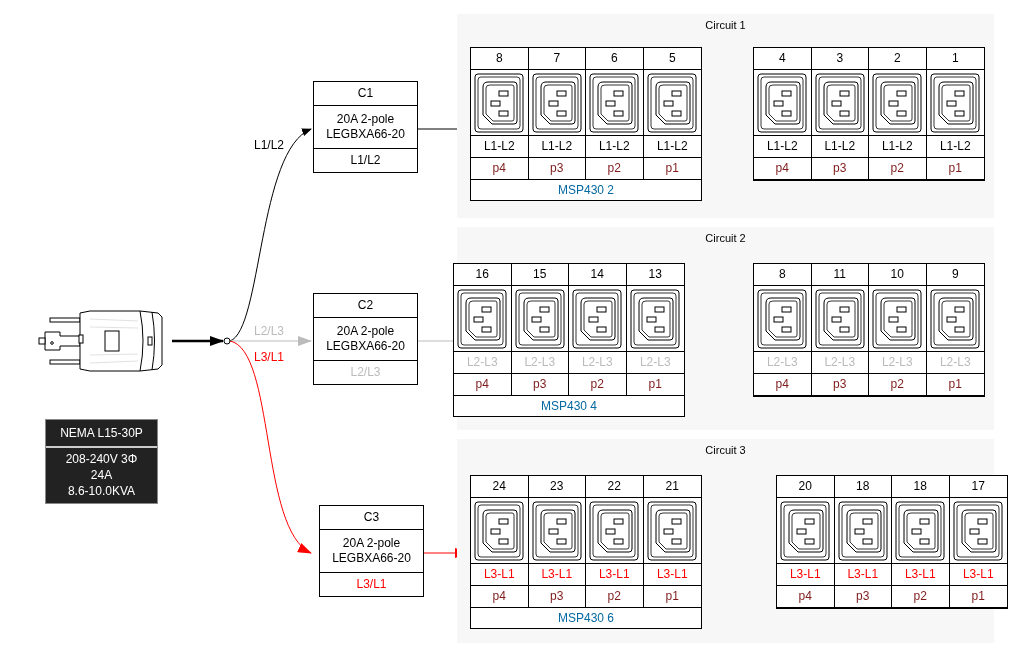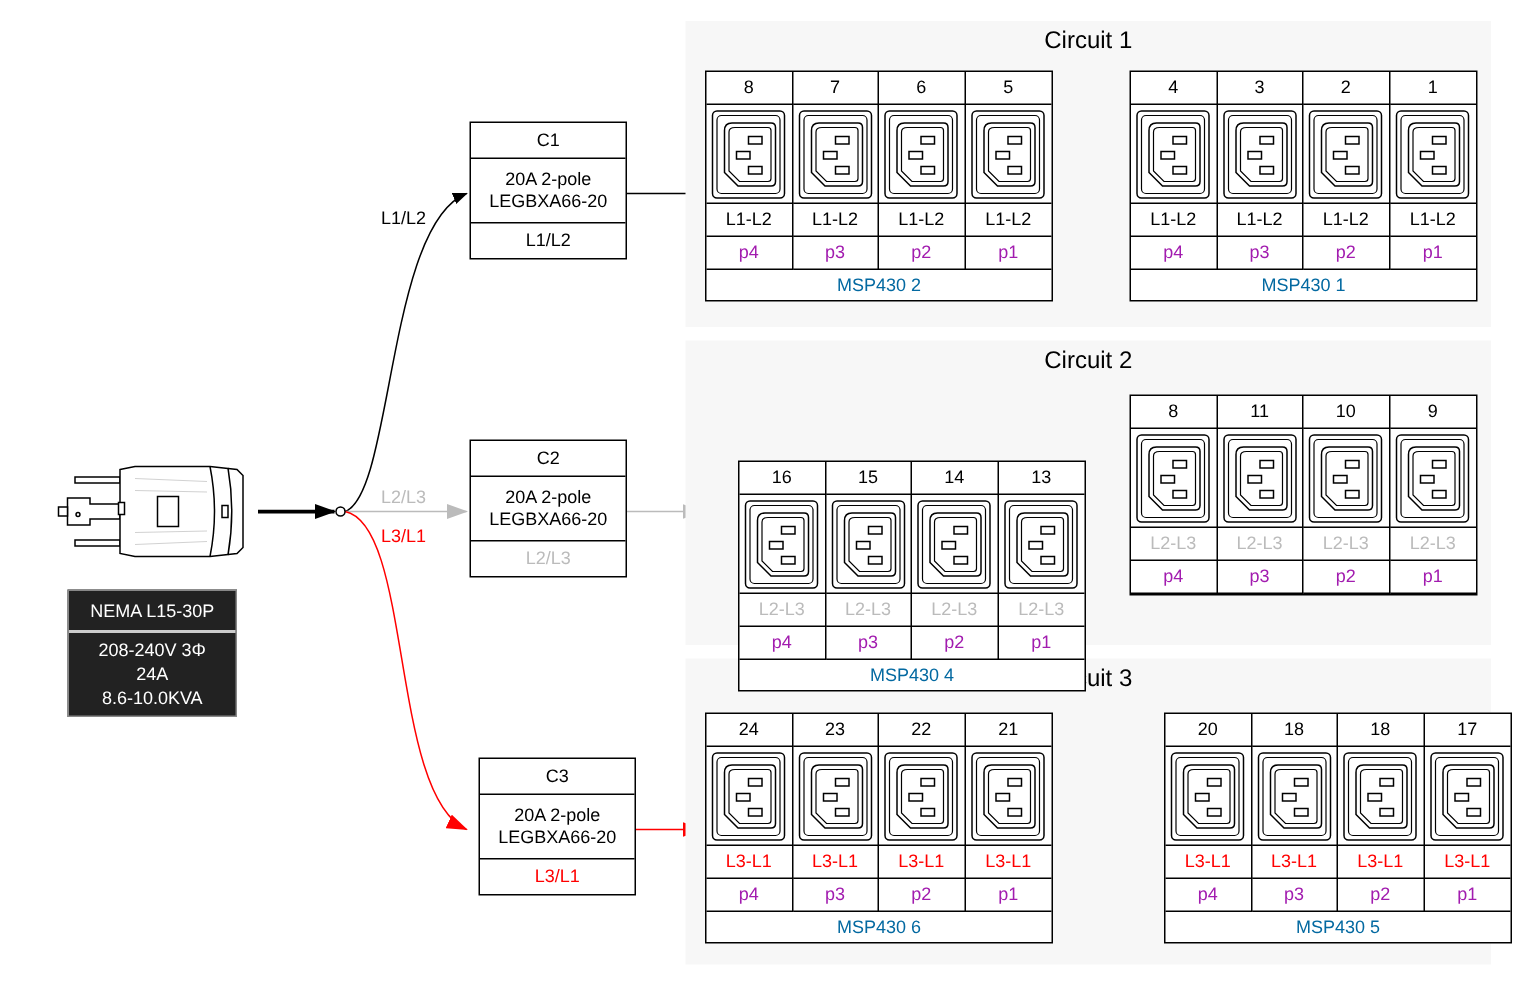--- a/index.html
+++ b/index.html
@@ -1,37 +1,37 @@
 <!DOCTYPE html>
 <html><head>
 <meta charset="utf-8">
 <style>
   html, body { margin:0; padding:0; background:#ffffff; }
   body { width:1011px; height:657px; position:relative; overflow:hidden;
          font-family:"Liberation Sans", sans-serif; font-size:12px; color:#000; }
   #wires { position:absolute; left:0; top:0; }
   .cluster { position:absolute; background:#f7f7f7; }
-  .cluster-title { position:absolute; left:0; right:0; top:5px; text-align:center; font-size:16px; }
+  .cluster-title { position:absolute; left:0; right:0; top:5px; text-align:center; font-size:11px; }
   .breaker { position:absolute; width:103px; border:1px solid #000; background:#fff; }
   .breaker .row { border-bottom:1px solid #000; text-align:center; }
   .breaker .row:last-child { border-bottom:none; }
   .breaker .r1 { height:23px; line-height:23px; }
   .breaker .r2 { height:42px; display:flex; flex-direction:column; justify-content:center; line-height:15px; }
   .breaker .r3 { height:23px; line-height:23px; }
   .pdu { position:absolute; width:230px; border:1px solid #000; background:#fff; }
   .pdu .grid { display:grid; grid-template-columns:repeat(4,1fr); }
   .pdu .cell { border-right:1px solid #000; border-bottom:1px solid #000; text-align:center; }
   .pdu .cell:nth-child(4n) { border-right:none; }
   .pdu .num { height:21px; line-height:21px; }
   .pdu .outlet { height:65px; display:flex; align-items:center; justify-content:center; }
   .pdu .phase { height:21px; line-height:21px; }
-  .pdu .port { height:21px; line-height:21px; color:#a21caf; }
+  .pdu .port { height:21px; line-height:21px; color:#7f1d1d; }
   .pdu .name { height:20px; line-height:20px; text-align:center; color:#0369a1; }
   .lbl { position:absolute; font-size:12px; white-space:nowrap; }
-  .plug-info { position:absolute; left:45px; top:393px; width:111px; background:#222; color:#fff; border:1px solid #888; text-align:center; }
+  .plug-info { position:absolute; left:45px; top:419px; width:111px; background:#222; color:#fff; border:1px solid #888; text-align:center; }
   .plug-info .head { height:26px; line-height:26px; border-bottom:2px solid #ccc; }
   .plug-info .body { padding:3px 0 4px 0; line-height:16px; }
   .plug { position:absolute; left:30px; top:305px; }
 </style>
 </head>
 <body>
 
 <svg id="wires" width="1011" height="657">
   <defs>
     <marker id="ab" markerWidth="10" markerHeight="8" refX="9" refY="4" orient="auto" markerUnits="userSpaceOnUse">
@@ -244,23 +244,22 @@
         </div>
         <div class="cell phase" style="color:#000000">L1-L2</div>
         <div class="cell phase" style="color:#000000">L1-L2</div>
         <div class="cell phase" style="color:#000000">L1-L2</div>
         <div class="cell phase" style="color:#000000">L1-L2</div>
         <div class="cell port">p4</div>
         <div class="cell port">p3</div>
         <div class="cell port">p2</div>
         <div class="cell port">p1</div>
       </div>
-      <div class="name">MSP430 1</div>
-    </div>
-    <div class="pdu" style="left: 492px; top: 263px; margin-top: 44px;">
+    </div>
+    <div class="pdu" style="left: 453px; top: 263px;">
       <div class="grid">
         <div class="cell num">16</div>
         <div class="cell num">15</div>
         <div class="cell num">14</div>
         <div class="cell num">13</div>
         <div class="cell outlet">
           <svg width="50" height="60" viewBox="0 0 50 60">
             <rect x="1" y="1" width="48" height="58" rx="3" fill="#fff" stroke="#000" stroke-width="1"></rect>
             <rect x="4" y="4" width="42" height="52" rx="3" fill="none" stroke="#000" stroke-width="0.8"></rect>
             <path d="M14,9 L40,9 Q43,9 43,12 L43,48 Q43,51 40,51 L18,51 L9,42 L9,14 Q9,9 14,9 z" fill="none" stroke="#000" stroke-width="1"></path>
@@ -487,15 +486,14 @@
         </div>
         <div class="cell phase" style="color:#ff0000">L3-L1</div>
         <div class="cell phase" style="color:#ff0000">L3-L1</div>
         <div class="cell phase" style="color:#ff0000">L3-L1</div>
         <div class="cell phase" style="color:#ff0000">L3-L1</div>
         <div class="cell port">p4</div>
         <div class="cell port">p3</div>
         <div class="cell port">p2</div>
         <div class="cell port">p1</div>
       </div>
-      <div class="name">MSP430 5</div>
     </div>
   </div>
 
 </body></html>

